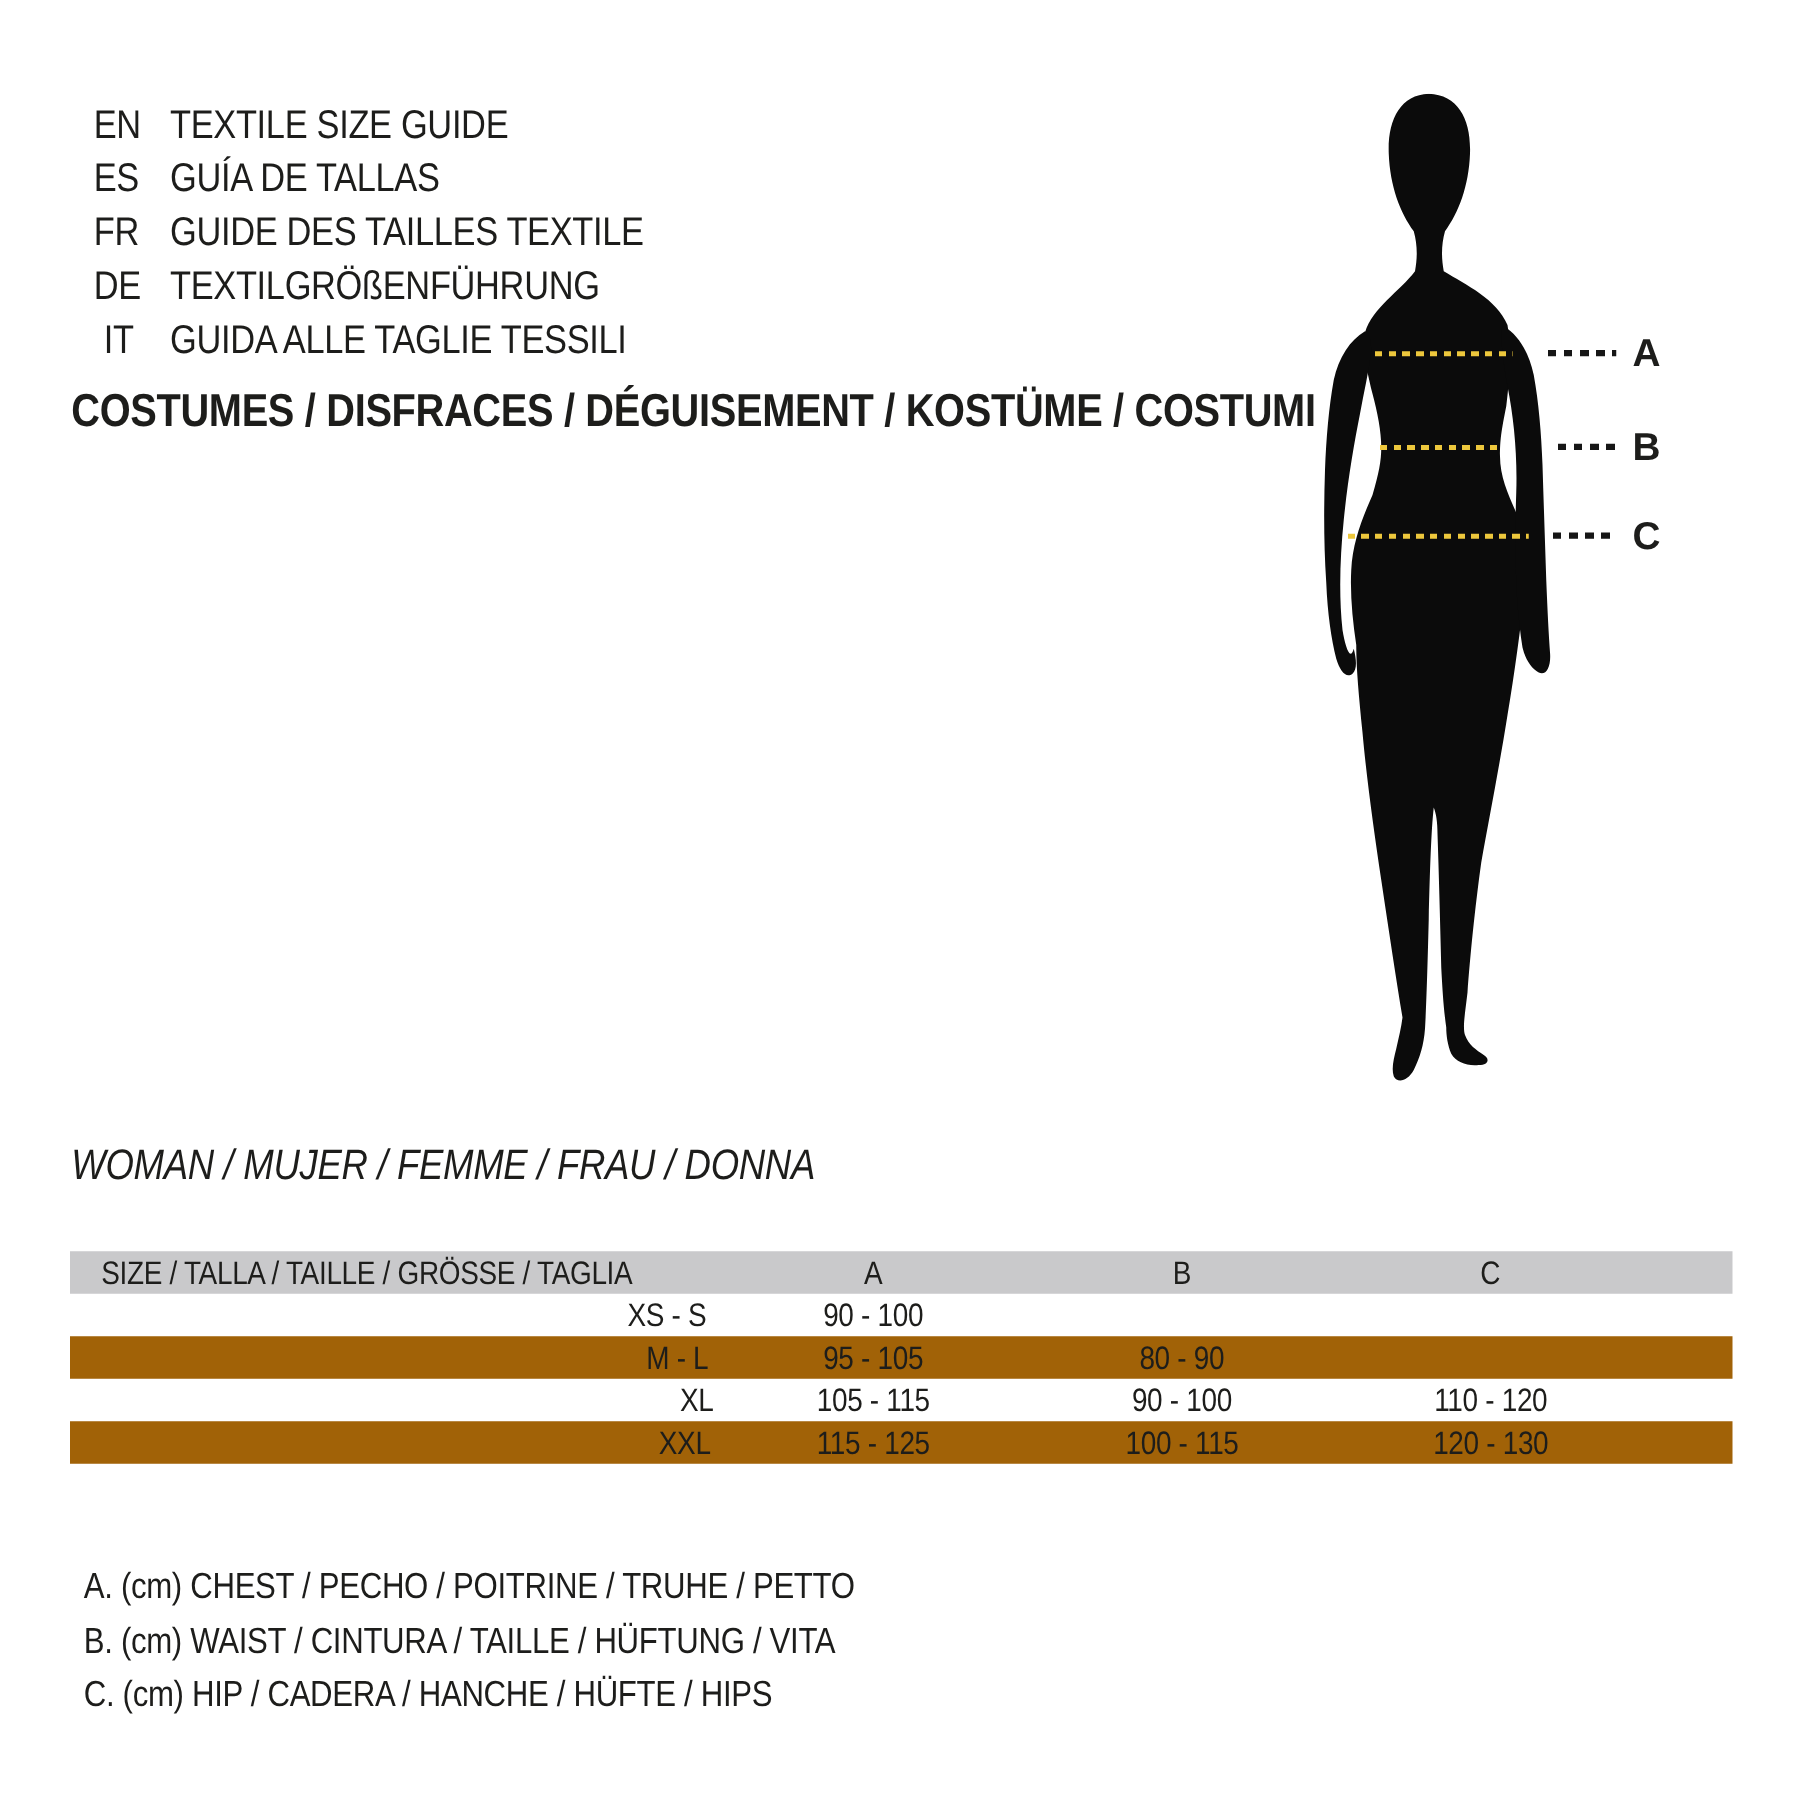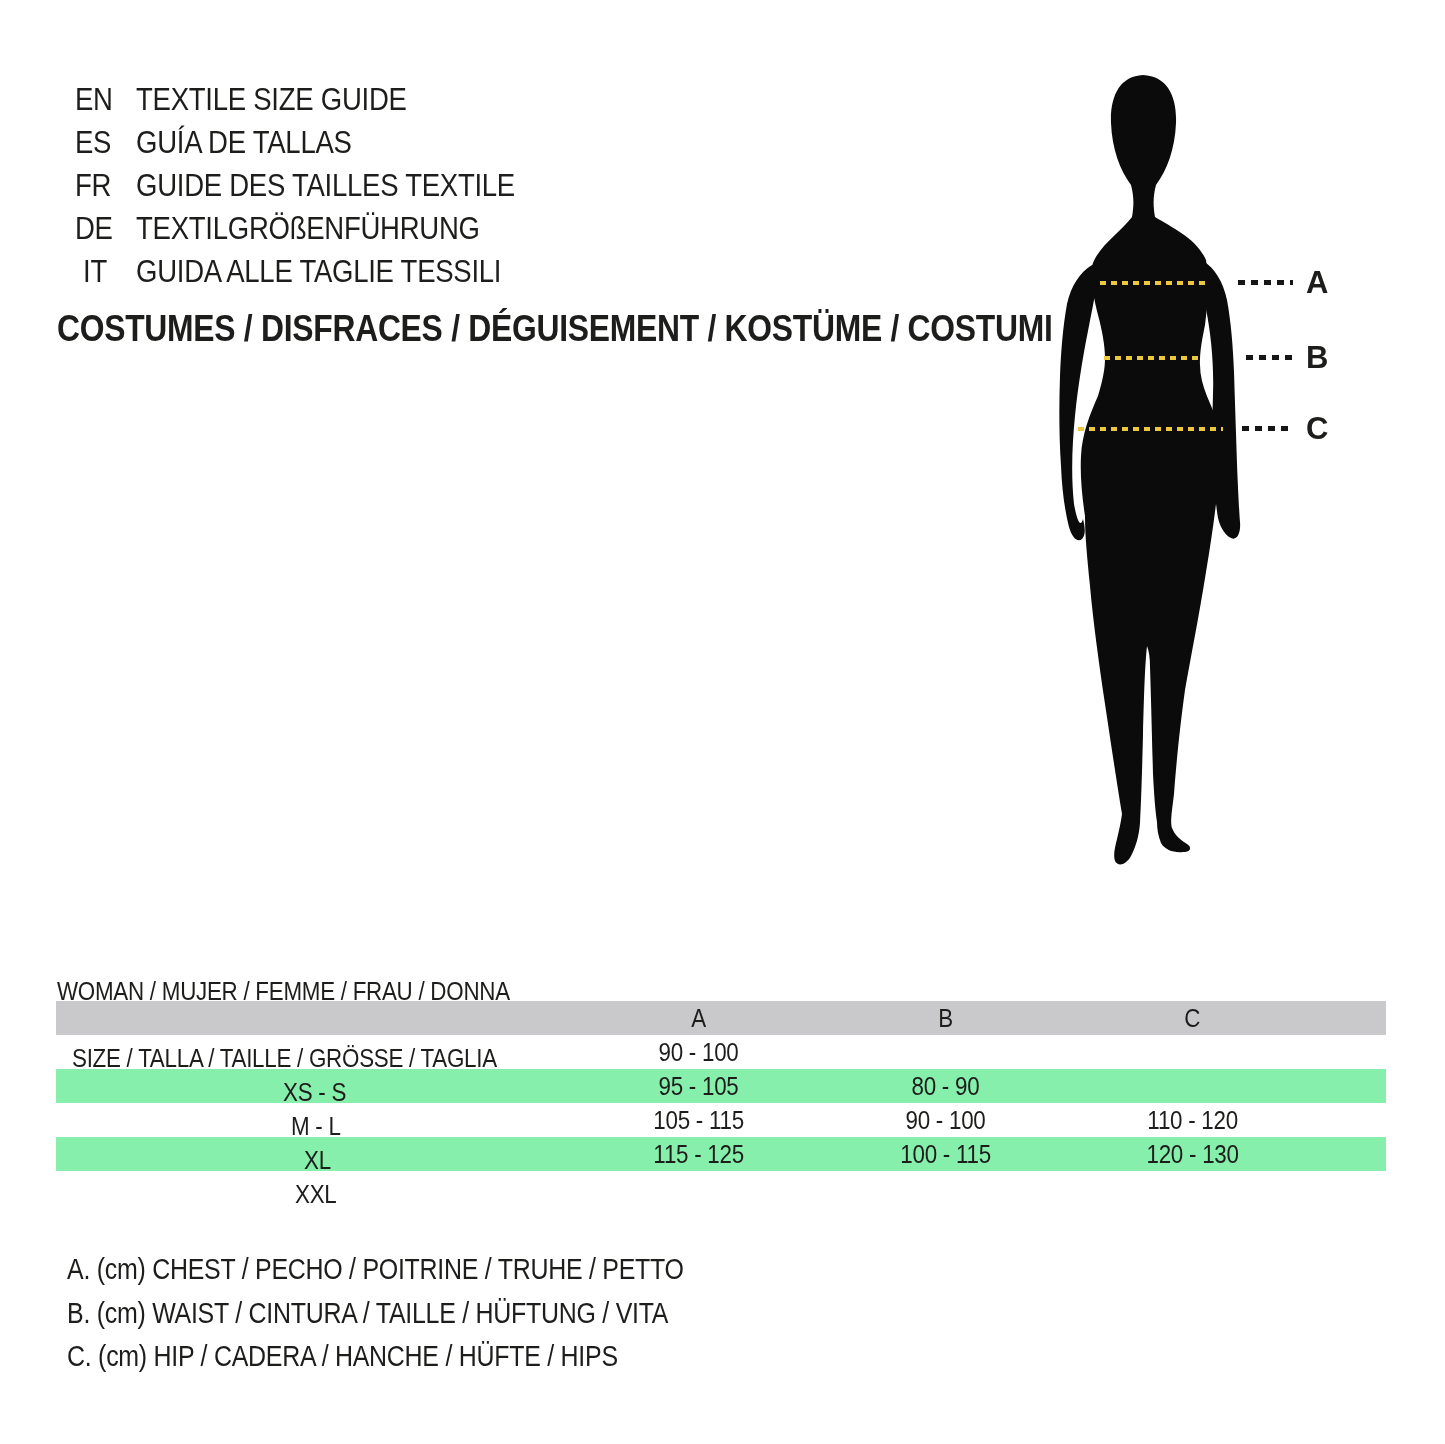--- a/index.html
+++ b/index.html
@@ -23,28 +23,28 @@
 
   
   .category-title{left:57px;top:308px;font-size:37px;font-weight:bold;line-height:42px;}
 
   
   .dash-y{height:4px;background:repeating-linear-gradient(90deg,#edc73c 0 6px,transparent 6px 11px);}
   .dash-k{height:5px;background:repeating-linear-gradient(90deg,#161616 0 7px,transparent 7px 13px);}
   .fig-label{font-weight:bold;font-size:31px;height:42px;line-height:42px;width:46px;}
 
   
-  .section-title{left:57px;top:972px;font-size:26px;line-height:38px;}
+  .section-title{left:57px;top:913px;font-size:34px;line-height:38px;font-style:italic;}
 
   
   .size-table{left:56px;top:1001px;width:1330px;}
   .t-row{display:flex;height:34px;line-height:34px;font-size:26px;}
   .t-head{background:#c9c9cb;}
-  .t-row.alt{background:#86efac;}
-  .c-size{width:519px;padding-left:8px;box-sizing:border-box;text-align:center;margin-top:40px;}
+  .t-row.alt{background:#a16207;}
+  .c-size{width:519px;padding-left:8px;box-sizing:border-box;text-align:right;}
   .c-a,.c-b,.c-c{width:247px;text-align:center;}
   .c-fill{flex:1;}
 
   
   .legend{left:57px;top:1248px;font-size:29px;line-height:43.5px;margin-left:10px;}
 </style>
 </head>
 <body>
 
 <div class="abs lang-list">

